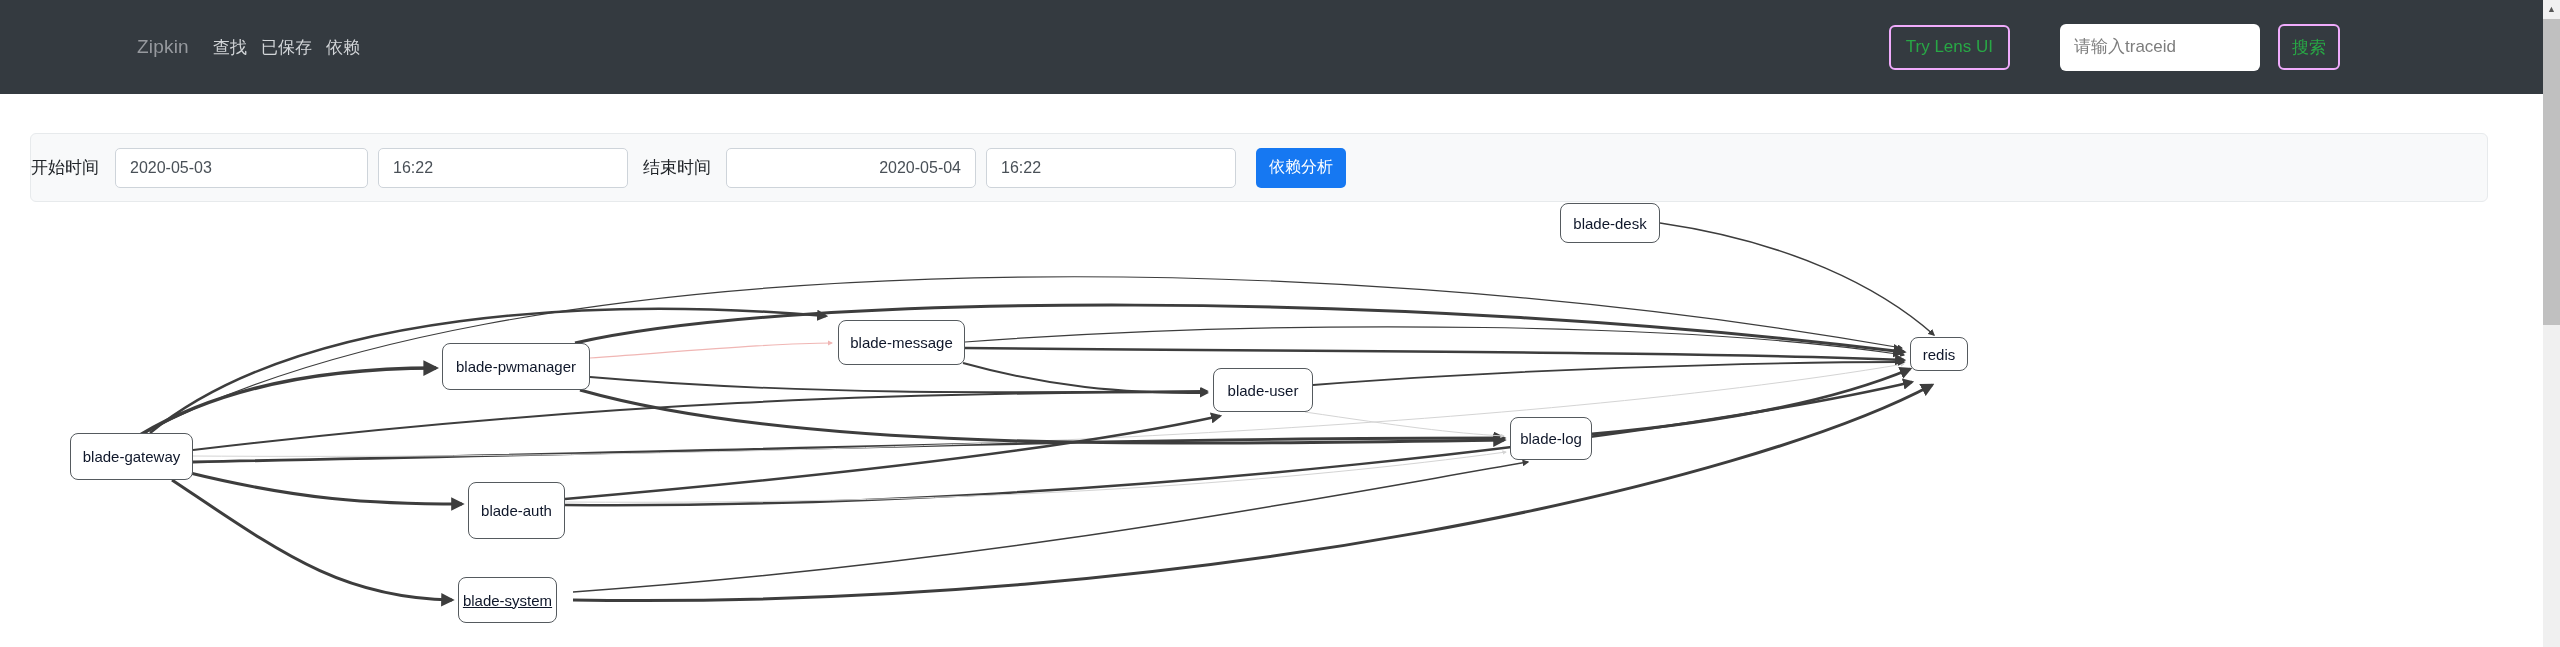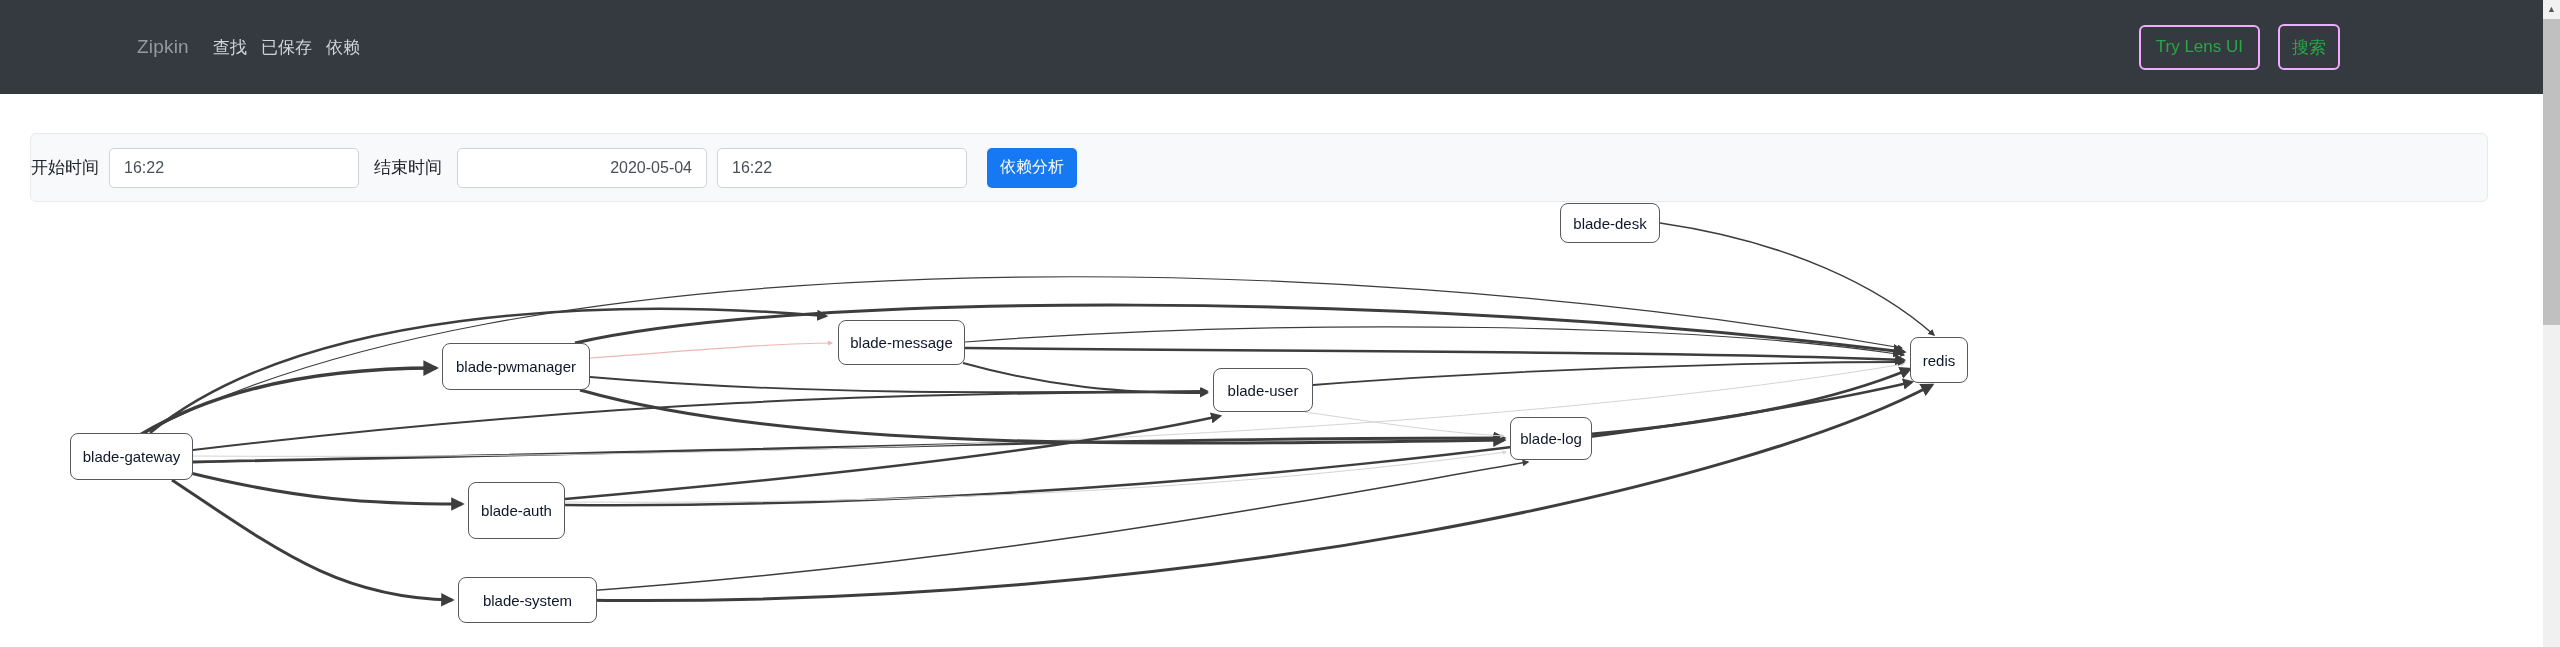--- a/index.html
+++ b/index.html
@@ -56,26 +56,28 @@
 
   <div class="navbar">
     <span class="brand">Zipkin</span>
     <div class="nav-links">
         <a class="nav-link">查找</a>
         <a class="nav-link">已保存</a>
         <a class="nav-link">依赖</a>
       </div>
     <div class="nav-right">
       <button class="btn-outline-green">Try Lens UI</button>
+      <input class="trace-input" placeholder="请输入traceid" style="">
       <button class="btn-outline-green btn-search">搜索</button>
     </div>
   </div>
 
   <div class="filter-panel">
     <span class="filter-label">开始时间</span>
+    <input class="filter-input w-date" value="2020-05-03" style="">
     <input class="filter-input w-time" value="16:22" style="">
     <span class="filter-label lbl2">结束时间</span>
     <input class="filter-input w-date2" value="2020-05-04" style="">
     <input class="filter-input w-time" value="16:22" style="">
     <button class="btn-analyze">依赖分析</button>
   </div>
 
   <div class="graph">
     <svg width="2543" height="445" viewBox="0 0 2543 445">
       <defs>
@@ -115,22 +117,22 @@
         <path d="M 1660,21 C 1790,40 1880,85 1934,133" fill="none" stroke="#3d3d3d" stroke-width="1.5" marker-end="url(#arrow-normal)"></path>
       </svg>
     <div>
         <div class="node" style="left: 1560px; top: 1px; width: 100px; height: 40px;">blade-desk</div>
         <div class="node" style="left: 70px; top: 231px; width: 123px; height: 47px;">blade-gateway</div>
         <div class="node" style="left: 442px; top: 141px; width: 148px; height: 47px;">blade-pwmanager</div>
         <div class="node" style="left: 838px; top: 118px; width: 127px; height: 45px;">blade-message</div>
         <div class="node" style="left: 1213px; top: 166px; width: 100px; height: 44px;">blade-user</div>
         <div class="node" style="left: 1510px; top: 215px; width: 82px; height: 43px;">blade-log</div>
         <div class="node" style="left: 468px; top: 280px; width: 97px; height: 57px;">blade-auth</div>
-        <div class="node" style="left: 458px; top: 375px; width: 139px; height: 46px;">blade-system</div>
-        <div class="node" style="left: 1910px; top: 135px; width: 58px; height: 46px;">redis</div>
+        <div class="node" style="left: 458px; top: 375px; width: 99px; height: 46px; text-decoration: underline;">blade-system</div>
+        <div class="node" style="left: 1910px; top: 135px; width: 58px; height: 34px;">redis</div>
       </div>
   </div>
 
   <div class="scrollbar">
     <div class="scroll-arrow">▲</div>
     <div class="scroll-thumb"></div>
   </div>
 
 </div>
 

